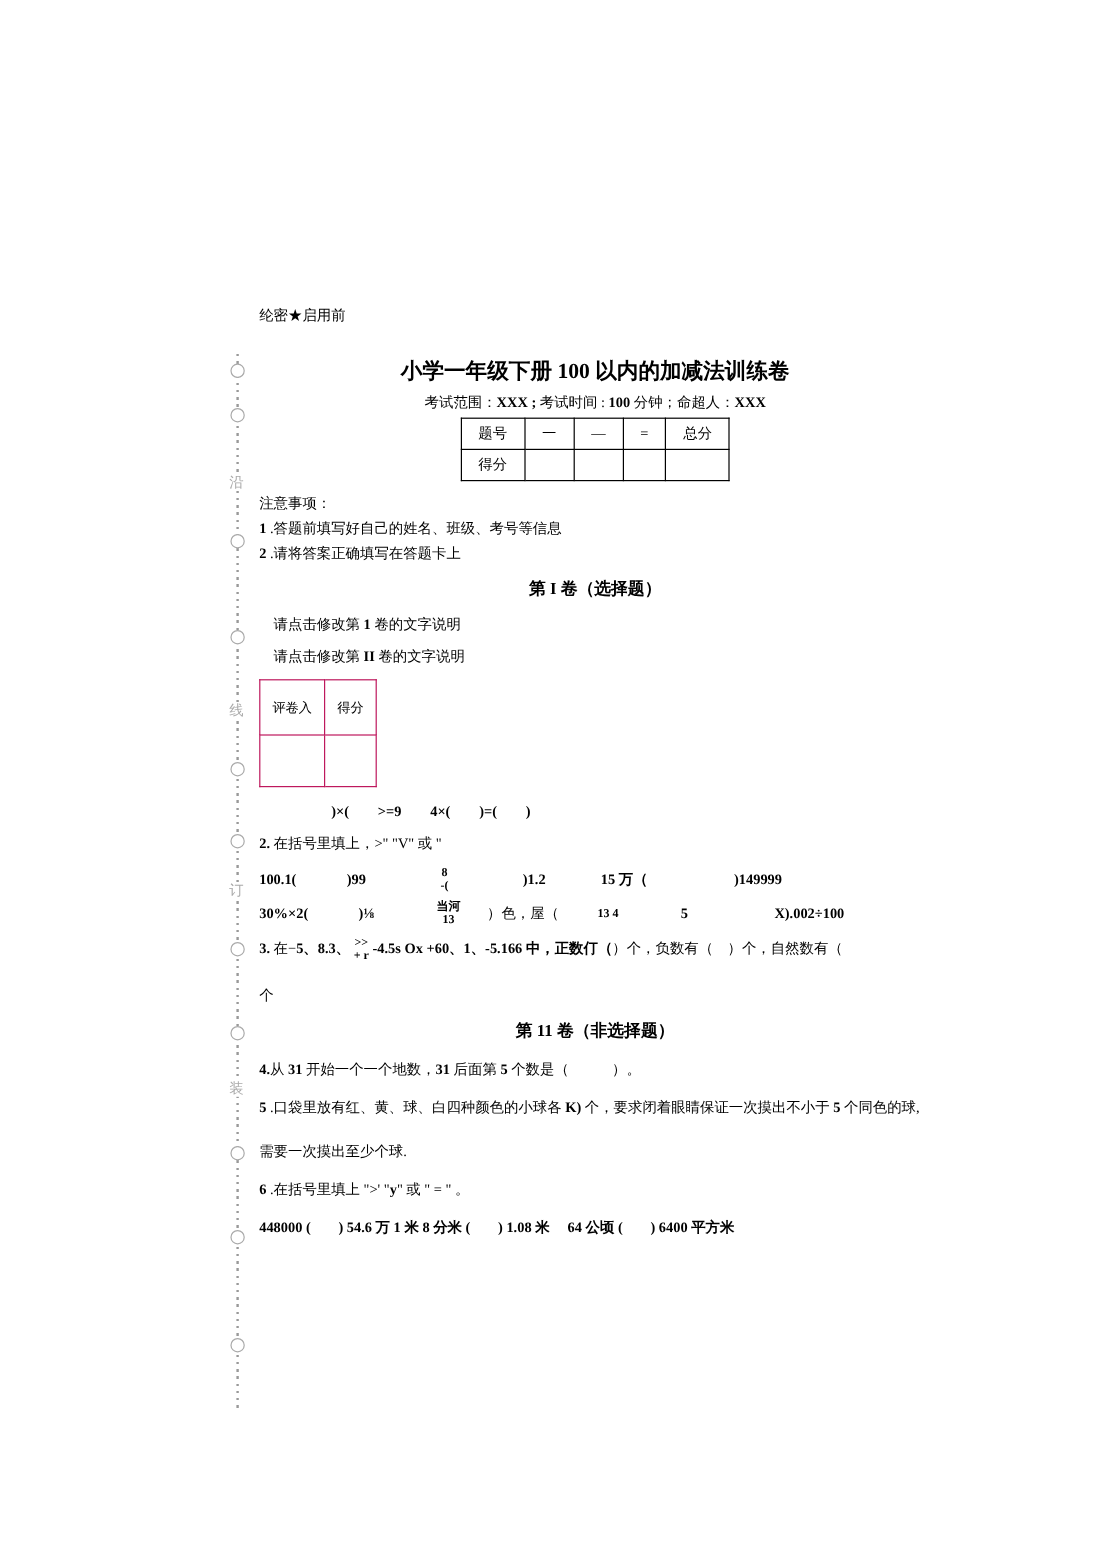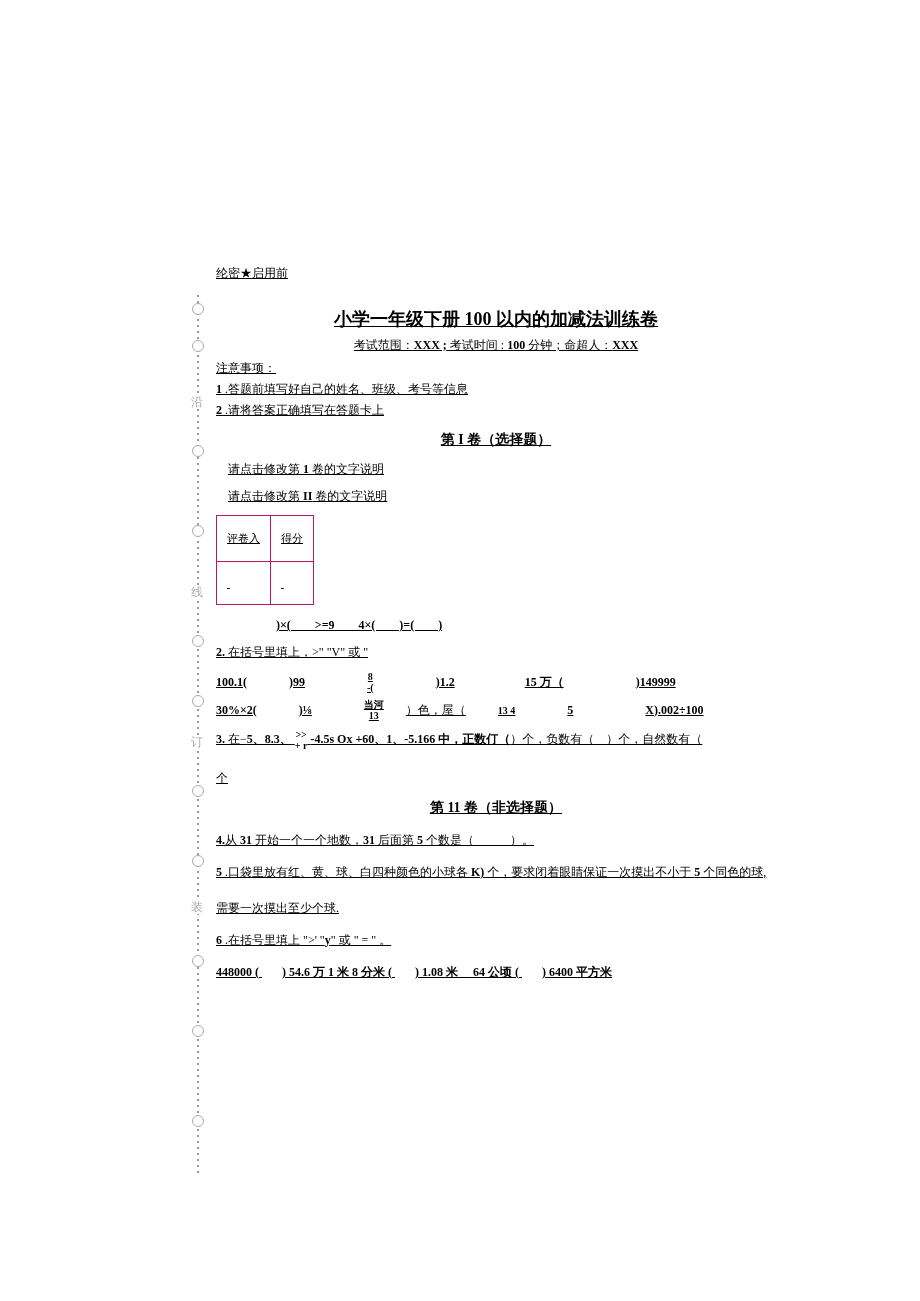--- a/index.html
+++ b/index.html
@@ -40,23 +40,22 @@
     position: absolute;
     left: 8px;
     font-size: 12px;
     color: #aaa;
     background: #fff;
     line-height: 14px;
   }
   .content {
     position: absolute;
     left: 216px;
-    top: 265px;
+    top: 255px;
     width: 560px;
-    text-decoration: underline;
   }
   .confidential {
     font-size: 12px;
     margin-bottom: 25px;
   }
   .title {
     text-align: center;
     font-size: 18px;
     font-weight: bold;
     margin-bottom: 6px;
@@ -145,20 +144,38 @@
 <div class="content">
 
   <div class="confidential">纶密★启用前</div>
 
   <div class="title">小学一年级下册 100 以内的加减法训练卷</div>
 
   <div class="subtitle">
     <span>考试范围：</span><span class="b">XXX ;</span><span> 考试时间 : </span><span class="b">100</span><span> 分钟；命超人：</span><span class="b">XXX</span>
   </div>
 
+  <table class="score-table">
+    <tbody>
+        <tr>
+      <td>题号</td>
+      <td>一</td>
+      <td>—</td>
+      <td>=</td>
+      <td>总分</td>
+    </tr>
+    <tr>
+      <td>得分</td>
+      <td></td>
+      <td></td>
+      <td></td>
+      <td></td>
+    </tr>
+  </tbody>
+    </table>
 
   <div class="notice-h">注意事项：</div>
   <div class="notice-li"><span class="b">1</span><span> .答题前填写好自己的姓名、班级、考号等信息</span></div>
   <div class="notice-li"><span class="b">2</span><span>  .请将答案正确填写在答题卡上</span></div>
 
   <div class="section-h">第 I 卷（选择题）</div>
 
   <div class="instruction">
     <span>请点击修改第 </span><span class="b">1</span><span> 卷的文字说明</span>
   </div>
@@ -184,21 +201,21 @@
   <div class="q2h"><span class="b">2.</span><span> 在括号里填上，&gt;" "V"  或 "</span></div>
 
   <div class="q2row">
     <span class="cell">100.1(</span>
     <span class="cell" style="margin-left:20px">)99</span>
     <span class="frac" style="margin-left:40px">
       <span>8</span>
       <span>-(</span>
     </span>
     <span class="cell" style="margin-left:40px">)1.2</span>
-    <span class="cell" style="margin-left:48px">15 万（</span>
+    <span class="cell" style="margin-left:24px">15 万（</span>
     <span class="cell" style="margin-left:50px">)149999</span>
   </div>
 
   <div class="q2row">
     <span class="cell">30%×2(</span>
     <span class="cell" style="margin-left:20px">)⅛</span>
     <span class="frac" style="margin-left:30px">
       <span>当河</span>
       <span>13</span>
     </span>

